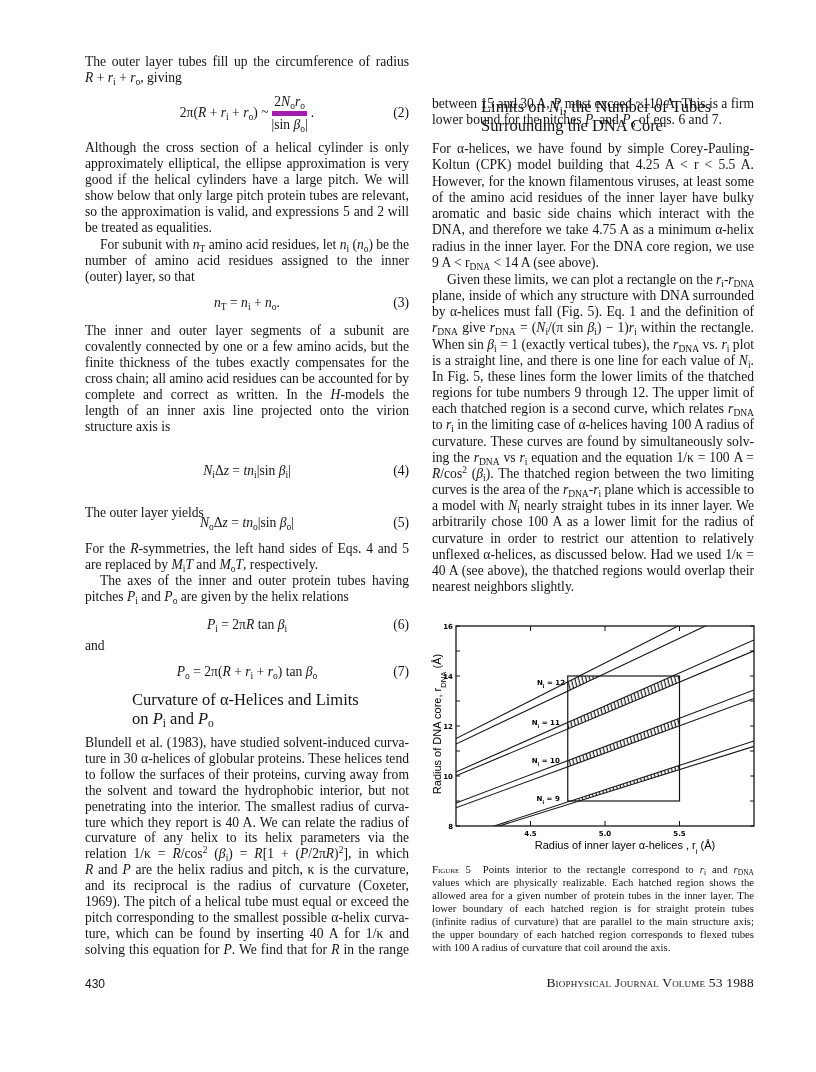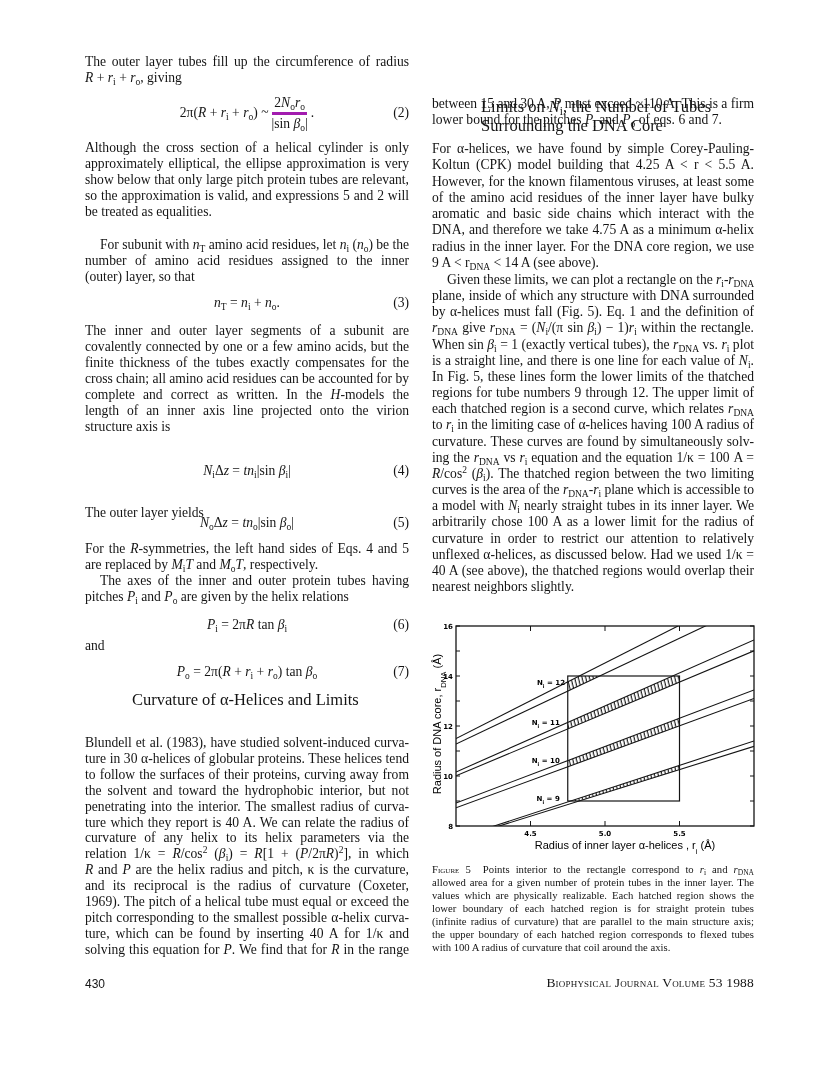--- a/index.html
+++ b/index.html
@@ -15,21 +15,21 @@
   .line.last { text-align-last: left; }
   .line.indent { text-indent: 15px; }
   sub, sup { font-size: 70%; line-height: 0; }
   sub { vertical-align: -0.28em; }
   sup { vertical-align: 0.55em; }
   .eq { position: absolute; left: 85px; width: 324px; height: 16px; line-height: 16px; font-size: 13.6px; text-align: center; white-space: nowrap; }
   .eqnum { position: absolute; right: 0; top: 0; }
   .eq2 { height: 36px; line-height: 36px; }
   .eq2 .eqbody { display: inline-flex; align-items: center; height: 36px; }
   .frac { display: inline-flex; flex-direction: column; align-items: center; margin: 0 3px; line-height: 16px; }
-  .frac .num { border-bottom: 3px solid #a21caf; padding: 0 2px 1px 2px; }
+  .frac .num { border-bottom: 5px solid #a21caf; padding: 0 2px 1px 2px; }
   .frac .den { padding-top: 1px; }
   .plain { position: absolute; font-size: 13.6px; line-height: 16px; white-space: nowrap; }
   .heading { position: absolute; font-size: 16.5px; line-height: 19px; white-space: nowrap; }
   .heading .hl { display: block; }
   .caption { position: absolute; left: 432px; top: 863px; width: 322px; font-size: 10.7px; line-height: 13px; }
   .sc { font-variant: small-caps; }
   .pagenum { position: absolute; left: 85px; top: 977px; font-size: 12px; font-family: "Liberation Sans", "DejaVu Sans", sans-serif; }
   .footer-right { position: absolute; top: 975px; right: 62px; font-size: 13.5px; font-variant: small-caps; white-space: nowrap; letter-spacing: 0.2px; }
   .footer-right span + span { }
   #figure { position: absolute; left: 420px; top: 605px; width: 345px; height: 250px; }
@@ -50,20 +50,21 @@
       <span class="den">|sin <i>β</i><sub>o</sub>|</span>
     </span>
     <span>.</span>
   </span>
   <span class="eqnum">(2)</span>
 </div>
 
 <div class="para left" style="top:140px">
     <div class="line">Although the cross section of a helical cylinder is only</div>
     <div class="line">approximately elliptical, the ellipse approximation is very</div>
+    <div class="line">good if the helical cylinders have a large pitch. We will</div>
     <div class="line">show below that only large pitch protein tubes are relevant,</div>
     <div class="line">so the approximation is valid, and expressions 5 and 2 will</div>
     <div class="line last">be treated as equalities.</div>
   </div>
 <div class="para left" style="top:237px">
     <div class="line indent" style="letter-spacing: -0.0508475px;">For subunit with <i>n</i><sub>T</sub> amino acid residues, let <i>n</i><sub>i</sub> (<i>n</i><sub>o</sub>) be the</div>
     <div class="line">number of amino acid residues assigned to the inner</div>
     <div class="line last">(outer) layer, so that</div>
   </div>
 
@@ -110,20 +111,21 @@
 
 <div class="plain" style="top:638px;left:85px">and</div>
 
 <div class="eq" style="top:664px">
   <span><i>P</i><sub>o</sub> = 2π(<i>R</i> + <i>r</i><sub>i</sub> + <i>r</i><sub>o</sub>) tan <i>β</i><sub>o</sub></span>
   <span class="eqnum">(7)</span>
 </div>
 
 <div class="heading" style="top:690px;left:132px">
   <span class="hl">Curvature of α-Helices and Limits</span>
+  <span class="hl">on <i>P</i><sub>i</sub> and <i>P</i><sub>o</sub></span>
 </div>
 
 <div class="para left" style="top:735px;line-height:15.9px">
     <div class="line">Blundell et al. (1983), have studied solvent-induced curva-</div>
     <div class="line">ture in 30 α-helices of globular proteins. These helices tend</div>
     <div class="line">to follow the surfaces of their proteins, curving away from</div>
     <div class="line">the solvent and toward the hydrophobic interior, but not</div>
     <div class="line">penetrating into the interior. The smallest radius of curva-</div>
     <div class="line">ture which they report is 40 A. We can relate the radius of</div>
     <div class="line">curvature of any helix to its helix parameters via the</div>
@@ -243,22 +245,22 @@
     <text x="565.005" y="684.5" text-anchor="end" font-family="DejaVu Sans, sans-serif" font-size="7" font-weight="bold">N<tspan baseline-shift="sub" font-size="70%">i</tspan> = 12</text>
     <text x="559.79" y="724.5" text-anchor="end" font-family="DejaVu Sans, sans-serif" font-size="7" font-weight="bold">N<tspan baseline-shift="sub" font-size="70%">i</tspan> = 11</text>
     <text x="559.79" y="762.5" text-anchor="end" font-family="DejaVu Sans, sans-serif" font-size="7" font-weight="bold">N<tspan baseline-shift="sub" font-size="70%">i</tspan> = 10</text>
     <text x="559.79" y="800.5" text-anchor="end" font-family="DejaVu Sans, sans-serif" font-size="7" font-weight="bold">N<tspan baseline-shift="sub" font-size="70%">i</tspan> = 9</text>
     <text x="625" y="849" text-anchor="middle" font-family="Liberation Sans, sans-serif" font-size="11">Radius of inner layer α-helices , r<tspan baseline-shift="sub" font-size="70%">i</tspan>  (Å)</text>
     <text transform="translate(441,724) rotate(-90)" text-anchor="middle" font-family="Liberation Sans, sans-serif" font-size="11">Radius of DNA core, r<tspan baseline-shift="sub" font-size="70%">DNA</tspan>  (Å)</text>
   </svg>
 
 <div class="caption">
     <div class="line"><span class="sc">Figure 5</span>&nbsp;&nbsp;Points interior to the rectangle correspond to <i>r</i><sub>i</sub> and <i>r</i><sub>DNA</sub></div>
+    <div class="line">values which are physically realizable. Each hatched region shows the</div>
     <div class="line">allowed area for a given number of protein tubes in the inner layer. The</div>
-    <div class="line">values which are physically realizable. Each hatched region shows the</div>
     <div class="line">lower boundary of each hatched region is for straight protein tubes</div>
     <div class="line">(infinite radius of curvature) that are parallel to the main structure axis;</div>
     <div class="line">the upper boundary of each hatched region corresponds to flexed tubes</div>
     <div class="line last">with 100 A radius of curvature that coil around the axis.</div>
   </div>
 
 <div class="footer-right">
   <span>Biophysical Journal</span>
   <span>Volume 53</span>
   <span>1988</span>

